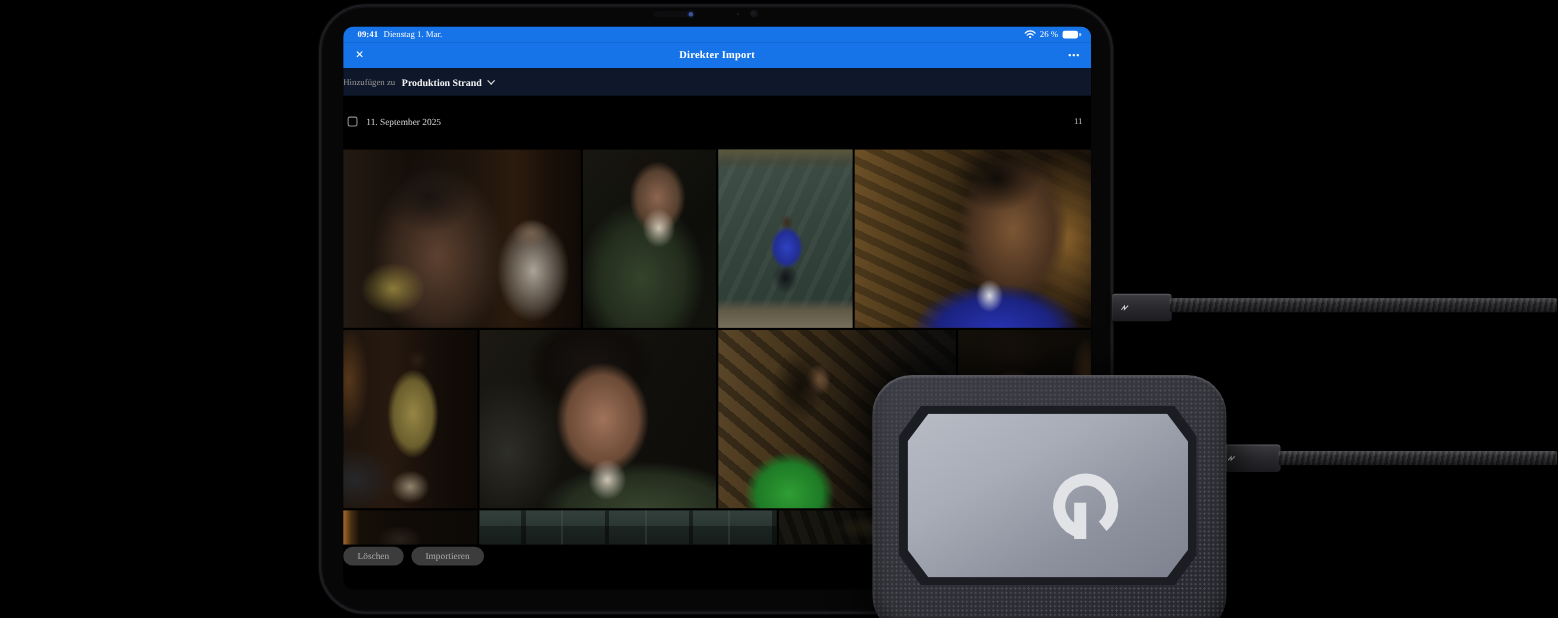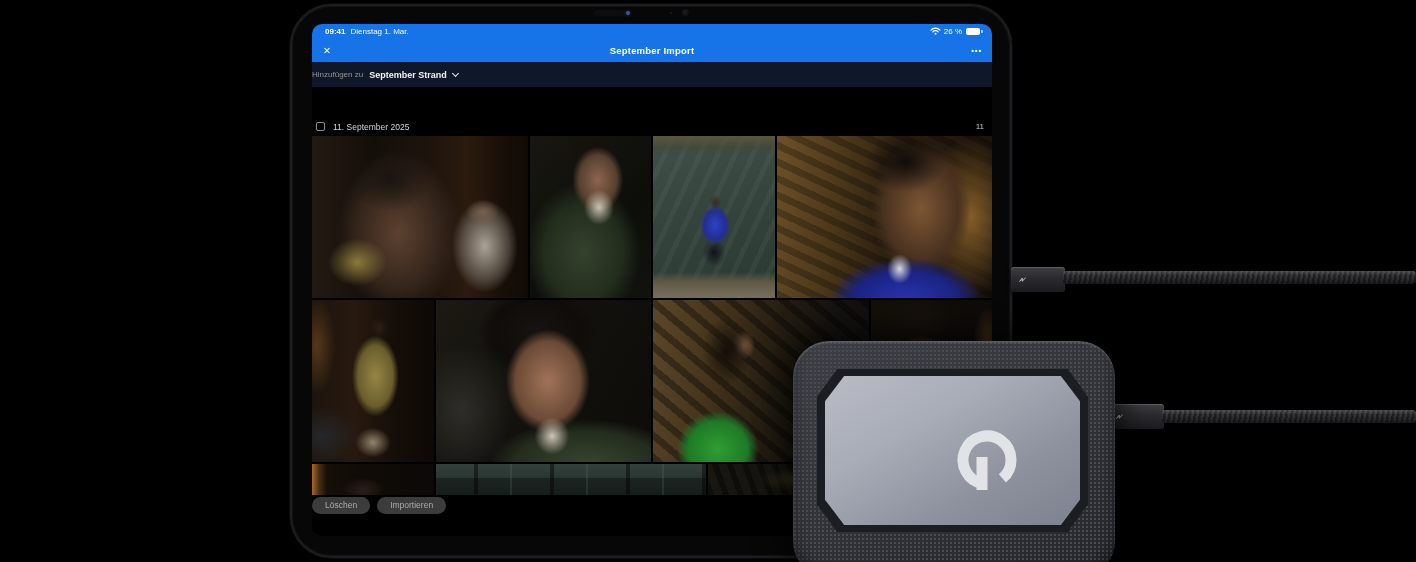--- a/index.html
+++ b/index.html
@@ -1,18 +1,18 @@
 <!DOCTYPE html>
 <html><head>
 <meta charset="utf-8">
 <style>
   html,body{margin:0;padding:0;background:#000;}
   *{box-sizing:border-box;}
   .stage{position:relative;width:1416px;height:562px;background:#000;overflow:hidden;
-         font-family:Liberation Sans, sans-serif;padding-left:39px;-webkit-font-smoothing:antialiased;}
+         font-family:Liberation Serif, serif;padding-left:39px;-webkit-font-smoothing:antialiased;}
 
   
   .ipad{position:absolute;left:290px;top:4px;width:722px;height:554px;border-radius:42px;
         background:#070708;border:2px solid #1e1e22;
         box-shadow:inset 0 0 0 1px rgba(255,255,255,.05), 0 0 0 1px #0a0a0c, 0 14px 40px rgba(0,0,0,.85);}
   .cam-pill{position:absolute;left:594px;top:10px;width:32px;height:6px;border-radius:3px;background:#0d0d10;}
   .cam-lens{position:absolute;left:626px;top:11px;width:4px;height:4px;border-radius:50%;background:#3a549b;box-shadow:0 0 3px #2d4a8f;}
   .cam-dot{position:absolute;left:670px;top:12px;width:2px;height:2px;border-radius:50%;background:#1d1d22;}
   .cam-ring{position:absolute;left:682px;top:9px;width:7px;height:7px;border-radius:50%;
             background:radial-gradient(circle at 40% 40%, #1b1b20, #0b0b0d);}
@@ -39,21 +39,21 @@
 
   .addbar{position:absolute;left:0;top:38px;width:100%;height:25px;background:#0f172a;
           display:flex;align-items:center;justify-content:flex-start;}
   .ab-label{color:#959595;font-size:8px;}
   .ab-value{color:#f2f2f2;font-size:9px;font-weight:700;margin-left:6px;}
   .chev{width:5px;height:5px;border-right:1.4px solid #e8e8e8;border-bottom:1.4px solid #e8e8e8;
         transform:rotate(45deg);margin-left:6px;margin-top:-3px;}
 
   .lrow{position:absolute;left:0;width:100%;display:flex;align-items:center;padding:0 8px 0 4px;}
   .lrow1{top:63px;height:22px;}
-  .lrow2{top:74px;height:25px;margin-top:16px;}
+  .lrow2{top:74px;height:25px;}
   .cbx{width:9px;height:9px;border:1.2px solid #8f8f8f;border-radius:2px;background:transparent;flex:0 0 auto;}
   .lrow-label{color:#d6d6d6;font-size:8.5px;margin-left:8px;}
   .lrow1 .lrow-label{letter-spacing:.5px;}
   .lrow-detail{margin-left:auto;color:#c4c4c4;font-size:8px;}
 
   
   .grid{position:absolute;left:0;top:112px;width:680px;height:359px;display:flex;flex-direction:column;gap:2px;background:#000;}
   .grow{display:flex;gap:2px;}
   .grow1,.grow2{height:162px;}
   .grow3{height:31px;}
@@ -188,27 +188,27 @@
             <circle cx="5.5" cy="6.8" r="1" fill="#fff"></circle>
           </svg>
         </span>
         <span>26 %</span>
         <span class="sb-batt"></span>
       </span>
     </div>
 
     <div class="titlebar">
       <span class="tb-close">✕</span>
-      <span class="tb-title">September Import</span>
+      <span class="tb-title">Direkter Import</span>
       <span class="tb-more">•••</span>
     </div>
 
     <div class="addbar">
       <span class="ab-label">Hinzufügen zu</span>
-      <span class="ab-value">September Strand</span>
+      <span class="ab-value">Produktion Strand</span>
       <span class="chev"></span>
     </div>
 
     <div class="lrow lrow2">
       <span class="cbx"></span>
       <span class="lrow-label">11. September 2025</span>
       <span class="lrow-detail">11</span>
     </div>
 
     <div class="grid">

